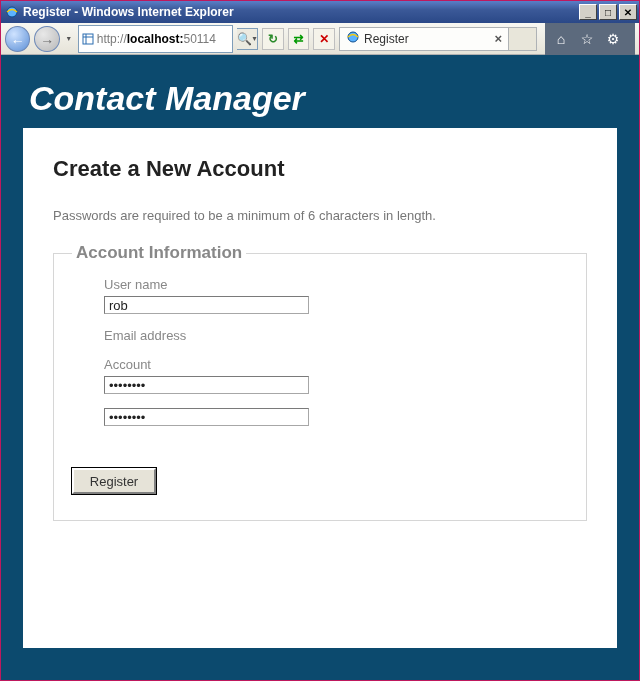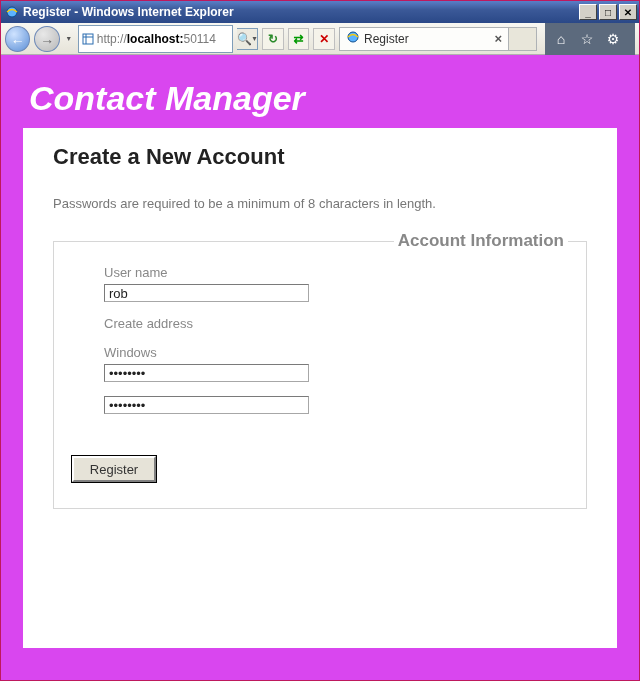--- a/index.html
+++ b/index.html
@@ -144,38 +144,38 @@
     height:32px;
     display:flex;
     align-items:center;
     padding:0 8px;
     margin-left:4px;
   }
   .ricon { width:16px;height:16px;display:flex;align-items:center;justify-content:center;font-size:14px;color:#fff;}
   
   .page-viewport {
     flex:1;
-    background:#d946ef;
+    background:#0c4a6e;
     overflow:auto;
     position:relative;
   }
   .page-inner {
     padding: 18px 22px 28px 22px;
   }
   .site-title {
     color:#fff;
     font-family: "Trebuchet MS", Verdana, sans-serif;
     font-size: 34px;
     font-weight: bold;
     font-style: italic;
     margin: 6px 0 10px 6px;
   }
   .content-card {
     background:#fff;
-    padding: 16px 30px 60px 30px;
+    padding: 28px 30px 60px 30px;
     min-height: 520px;
   }
   .page-h2 {
     font-family: "Trebuchet MS", Verdana, sans-serif;
     font-size: 22px;
     font-weight:bold;
     color:#222;
     margin-bottom: 26px;
   }
   .instr {
@@ -186,21 +186,20 @@
   fieldset.account {
     border:1px solid #d6d6d6;
     padding: 14px 18px 26px 18px;
   }
   fieldset.account legend {
     font-family: "Trebuchet MS", Verdana, sans-serif;
     font-size: 17px;
     font-weight:bold;
     color:#888;
     padding: 0 4px;
-    text-align: right;
   }
   .field-row { margin-bottom: 14px; margin-left: 32px; }
   .field-label {
     display:block;
     font-size:13px;
     color:#888;
     margin-bottom:4px;
   }
   .text-input {
     width: 205px;
@@ -303,36 +302,36 @@
       </div>
     </div>
   </div>
 
   <div class="page-viewport">
     <div class="page-inner">
       <div class="site-title">Contact Manager</div>
 
       <div class="content-card">
         <h2 class="page-h2">Create a New Account</h2>
-        <p class="instr">Passwords are required to be a minimum of 8 characters in length.</p>
+        <p class="instr">Passwords are required to be a minimum of 6 characters in length.</p>
 
         <fieldset class="account">
           <legend>Account Information</legend>
 
           <div class="field-row">
             <label class="field-label">User name</label>
             <input class="text-input" type="text" value="rob" style="">
           </div>
 
           <div class="field-row">
-            <label class="field-label">Create address</label>
+            <label class="field-label">Email address</label>
           </div>
 
           <div class="field-row">
-            <label class="field-label">Windows</label>
+            <label class="field-label">Account</label>
             <input class="text-input" type="text" value="••••••••" style="">
           </div>
 
           <div class="field-row">
             <input class="text-input" type="text" value="••••••••" style="">
           </div>
 
           <button class="submit-btn" type="button">Register</button>
         </fieldset>
       </div>

